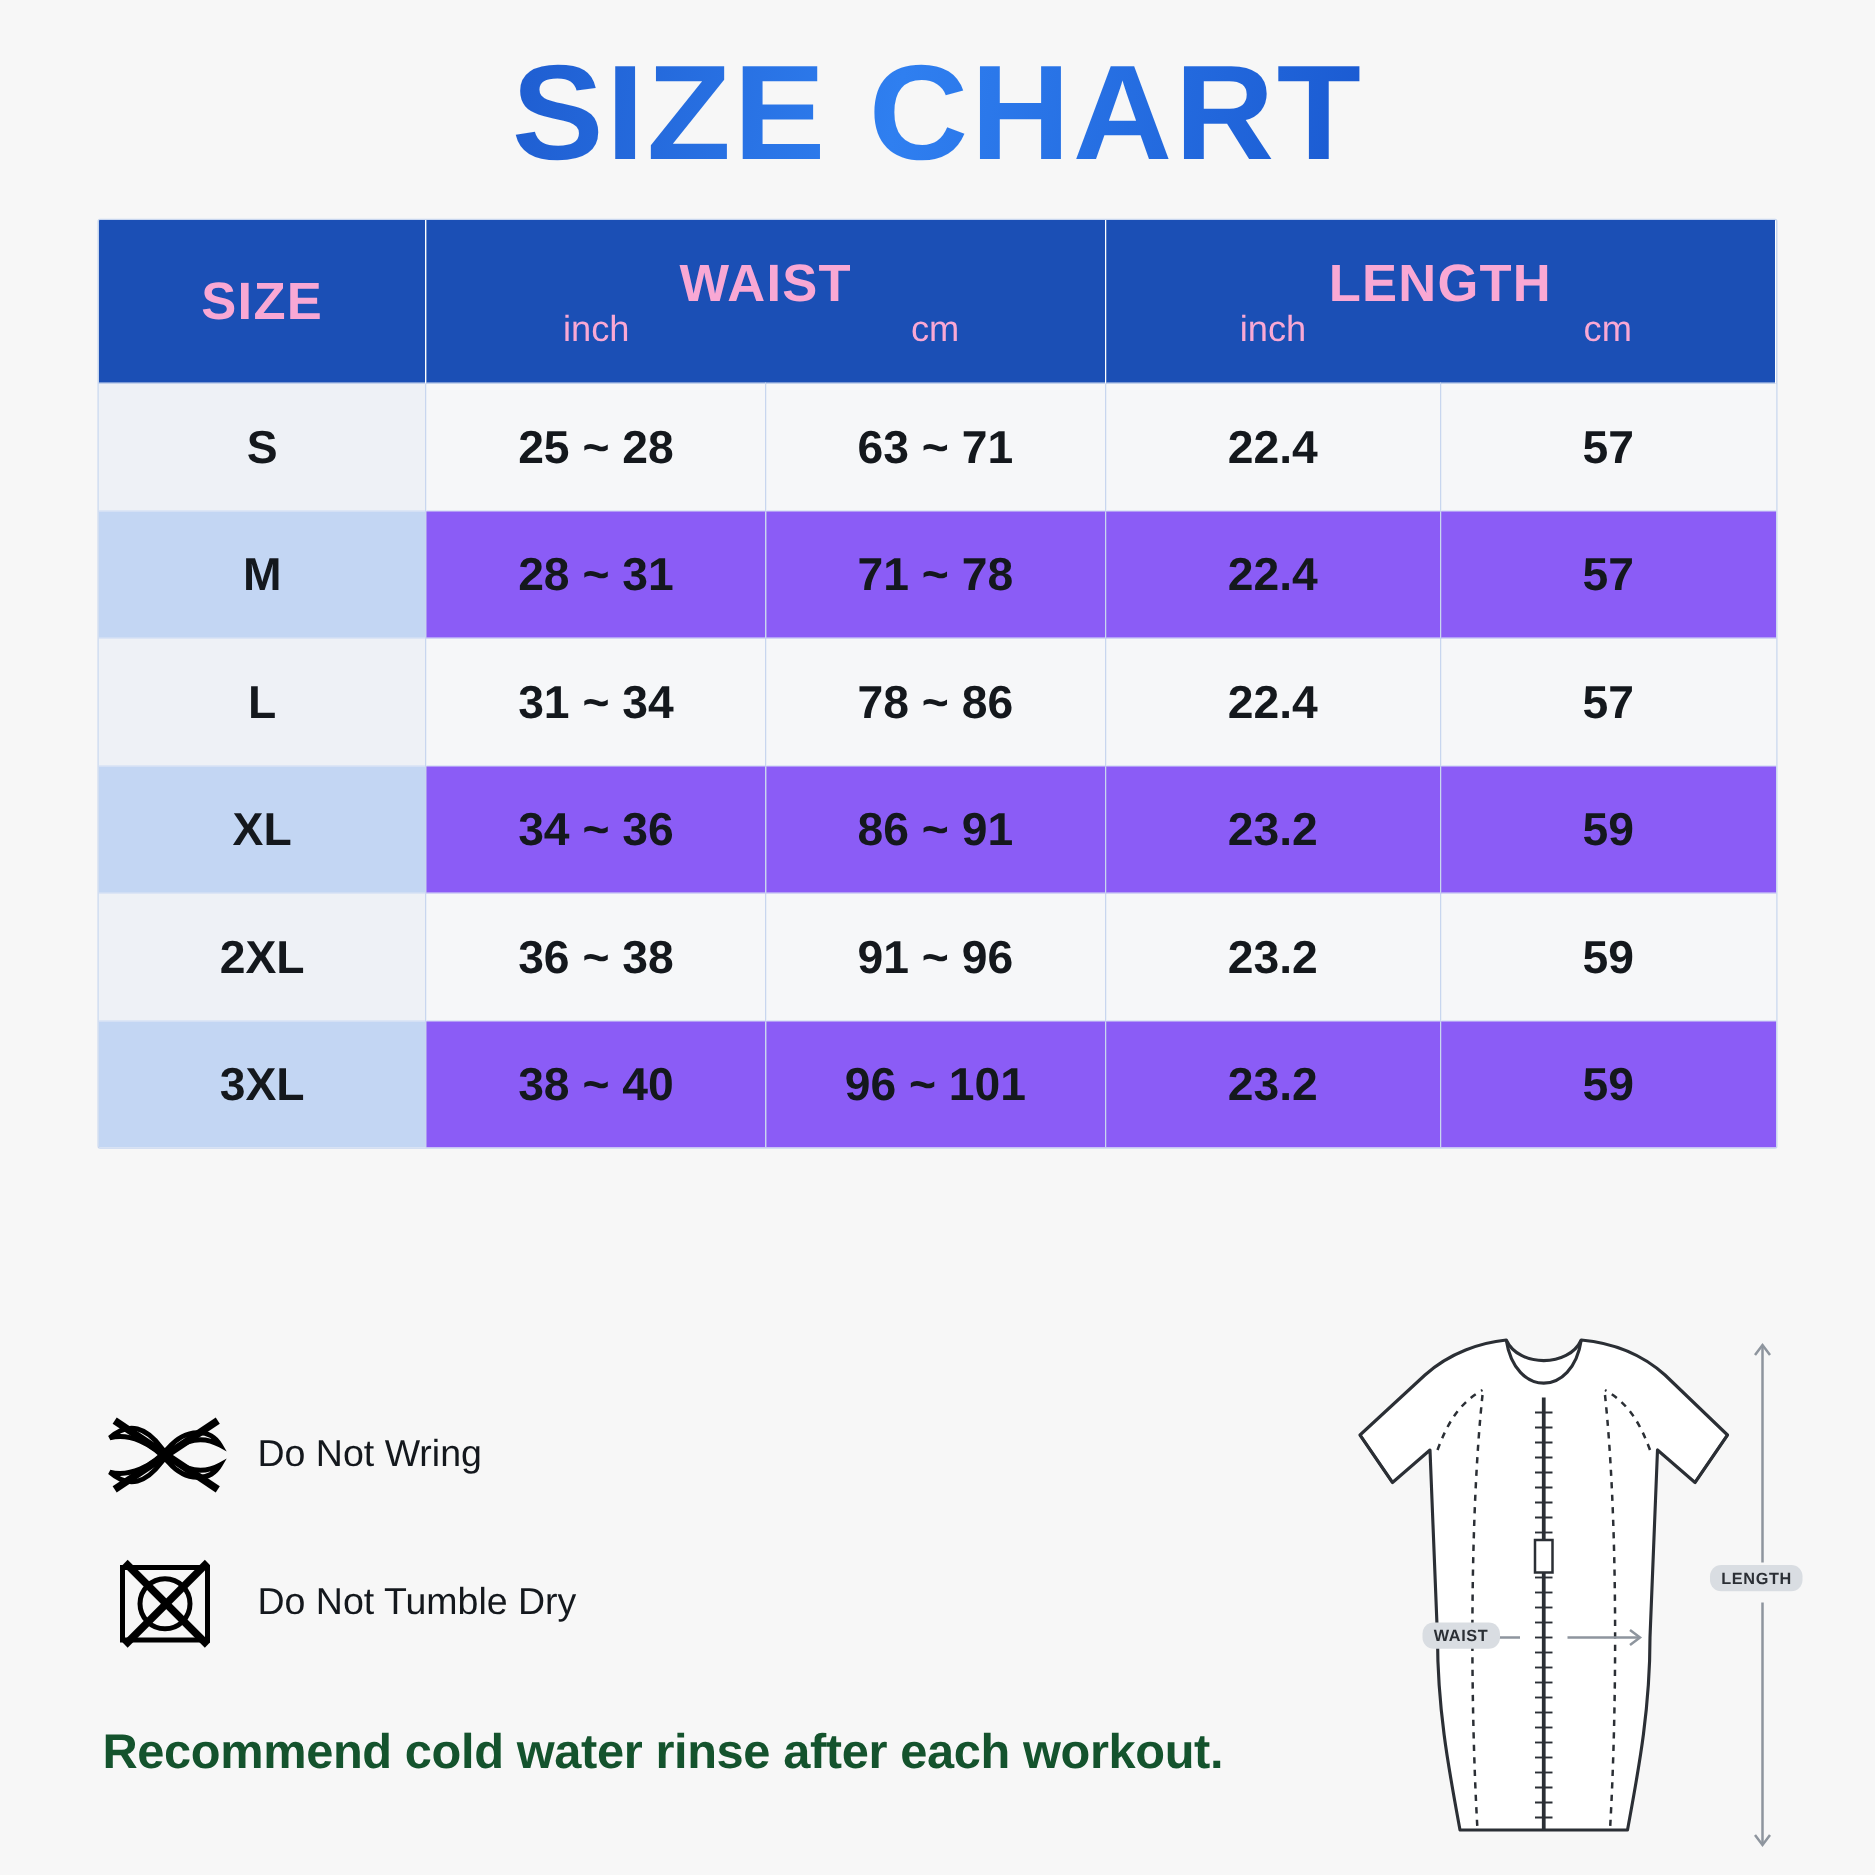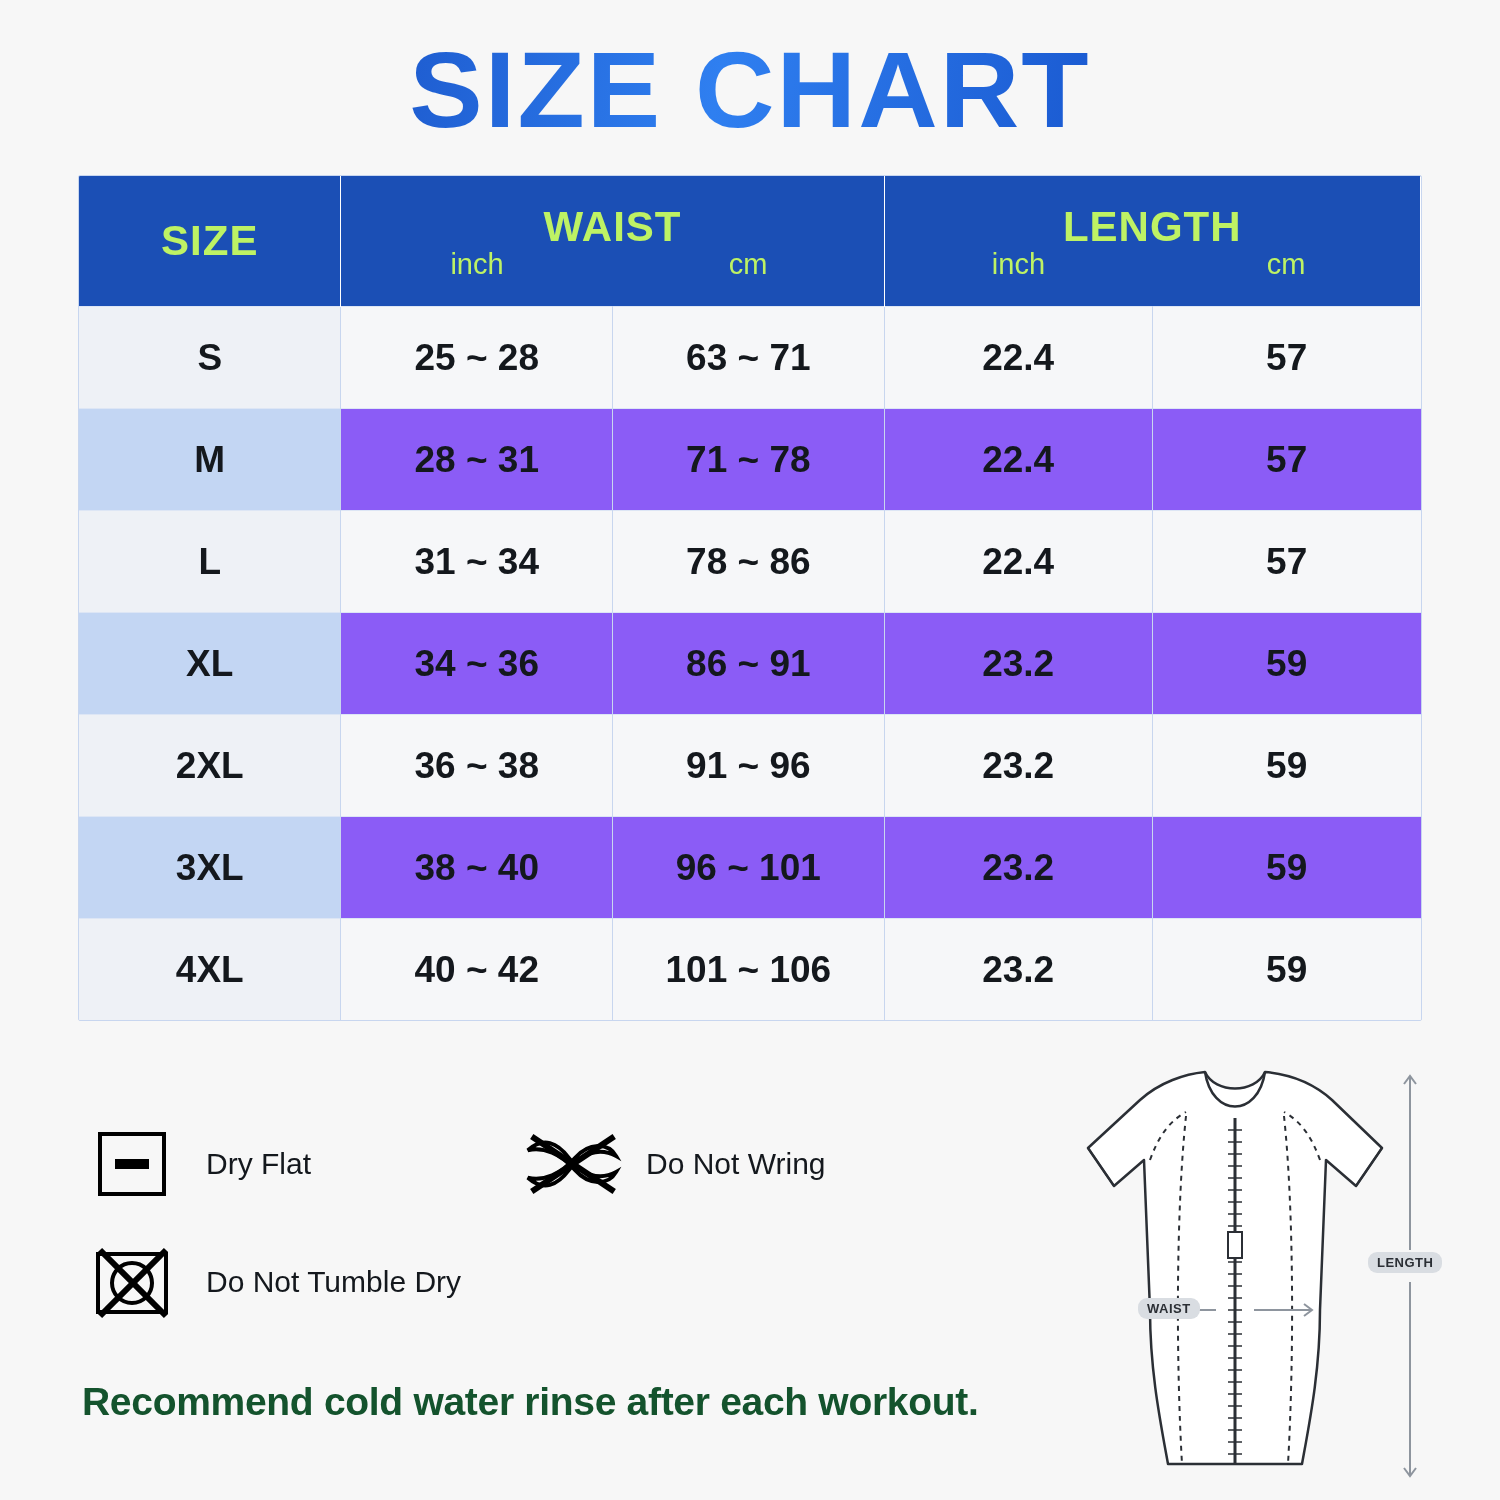--- a/index.html
+++ b/index.html
@@ -39,21 +39,21 @@
     border-radius: 2px;
     overflow: hidden;
   }
   table.size-table {
     width: 100%;
     border-collapse: collapse;
     table-layout: fixed;
   }
   table.size-table thead th {
     background: #1b4fb5;
-    color: #bef264;
+    color: #f9a8d4;
     border-right: 1px solid #ffffff;
     padding: 0;
   }
   .hdr-group {
     height: 130px;
     display: flex;
     flex-direction: column;
     justify-content: center;
   }
   .hdr-group .grp-title {
@@ -224,42 +224,26 @@
         <td>23.2</td>
         <td>59</td>
       </tr>
       <tr class="even">
         <td class="size-cell">3XL</td>
         <td>38 ~ 40</td>
         <td>96 ~ 101</td>
         <td>23.2</td>
         <td>59</td>
       </tr>
-      <tr class="odd">
-        <td class="size-cell">4XL</td>
-        <td>40 ~ 42</td>
-        <td>101 ~ 106</td>
-        <td>23.2</td>
-        <td>59</td>
-      </tr>
     </tbody>
   </table>
 </div>
 
 <div class="care-area">
   <div class="care-row">
-    <div class="care-item first">
-      <div class="care-icon">
-        <svg width="70" height="66" viewBox="0 0 70 66">
-          <rect x="3" y="3" width="64" height="60" fill="none" stroke="#000" stroke-width="4"></rect>
-          <rect x="18" y="28" width="34" height="10" fill="#000"></rect>
-        </svg>
-      </div>
-      <div class="care-label">Dry Flat</div>
-    </div>
     <div class="care-item">
       <div class="care-icon">
         <svg width="110" height="72" viewBox="0 0 110 72">
           <path d="M10 22 C26 8, 40 14, 52 30 C64 46, 82 54, 100 44 C92 58, 72 58, 58 42 C44 26, 26 18, 10 22 Z" fill="none" stroke="#000" stroke-width="4"></path>
           <path d="M10 50 C26 64, 40 58, 52 42 C64 26, 82 18, 100 28 C92 14, 72 14, 58 30 C44 46, 26 54, 10 50 Z" fill="none" stroke="#000" stroke-width="4"></path>
           <line x1="14" y1="8" x2="98" y2="64" stroke="#000" stroke-width="6"></line>
           <line x1="98" y1="8" x2="14" y2="64" stroke="#000" stroke-width="6"></line>
         </svg>
       </div>
       <div class="care-label">Do Not Wring</div>

